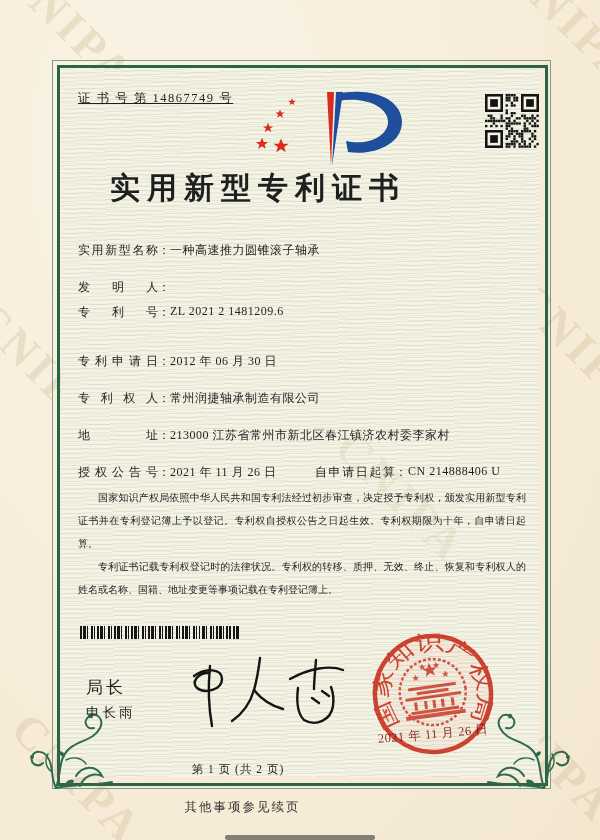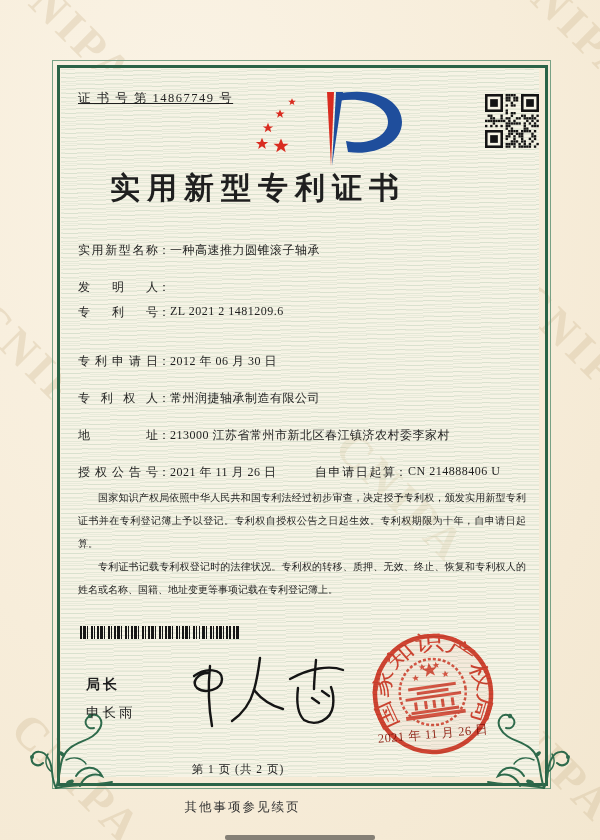--- a/index.html
+++ b/index.html
@@ -44,21 +44,21 @@
   .barcode{
     left:80px;top:626px;width:160px;height:13px;z-index:3;
     background-image:repeating-linear-gradient(90deg,
       #161616 0 1.5px, rgba(0,0,0,0) 1.5px 3px,
       #161616 3px 6px, rgba(0,0,0,0) 6px 7px,
       #161616 7px 8px, rgba(0,0,0,0) 8px 10.5px,
       #161616 10.5px 12.5px, rgba(0,0,0,0) 12.5px 13.5px,
       #161616 13.5px 14.5px, rgba(0,0,0,0) 14.5px 17px);
   }
   
-  .sig-title{left:86px;top:676px;font-size:14px;letter-spacing:3px;z-index:3;font-weight:bold;}
+  .sig-title{left:86px;top:676px;font-size:17px;letter-spacing:3px;z-index:3;}
   .sig-name{left:86px;top:704px;font-size:13.5px;letter-spacing:3px;z-index:3;}
   .sig-hand{left:172px;top:652px;z-index:3;}
   
   .seal{left:352px;top:613px;width:162px;height:162px;z-index:4;mix-blend-mode:multiply;}
   .seal-date{
     left:366px;top:726px;width:134px;text-align:center;font-size:12.5px;color:#9e2f22;
     letter-spacing:0.5px;transform:rotate(-5deg);z-index:4;mix-blend-mode:multiply;
   }
   
   .page-info{left:0;top:762px;width:476px;text-align:center;font-size:11.5px;letter-spacing:1px;z-index:3;}

